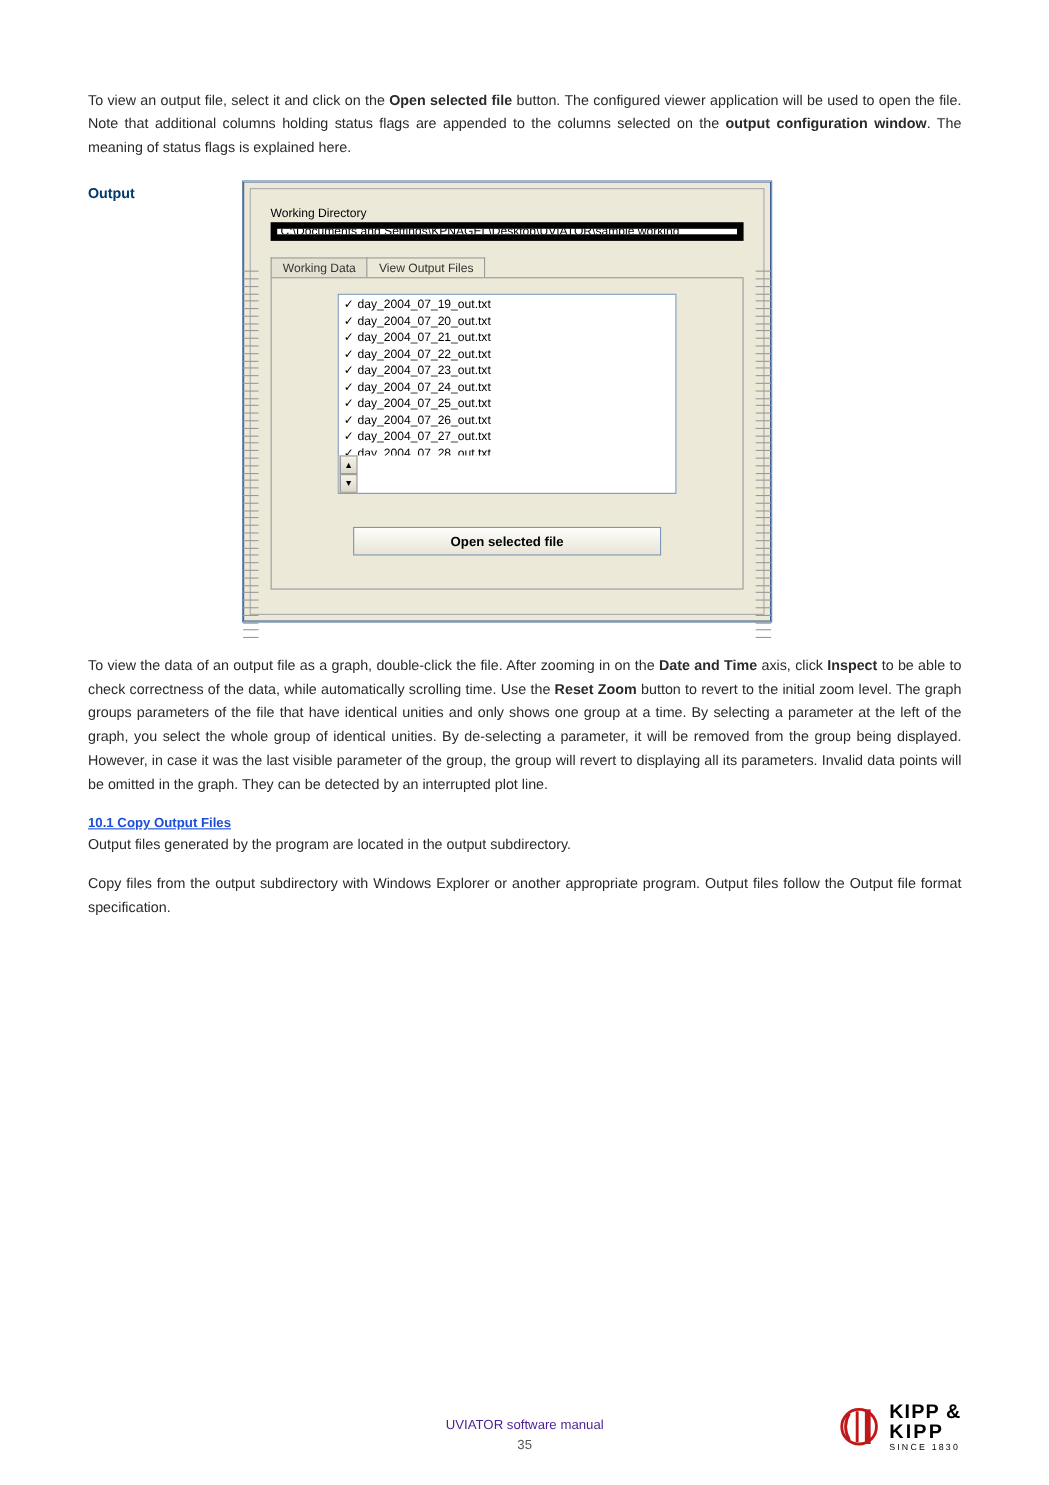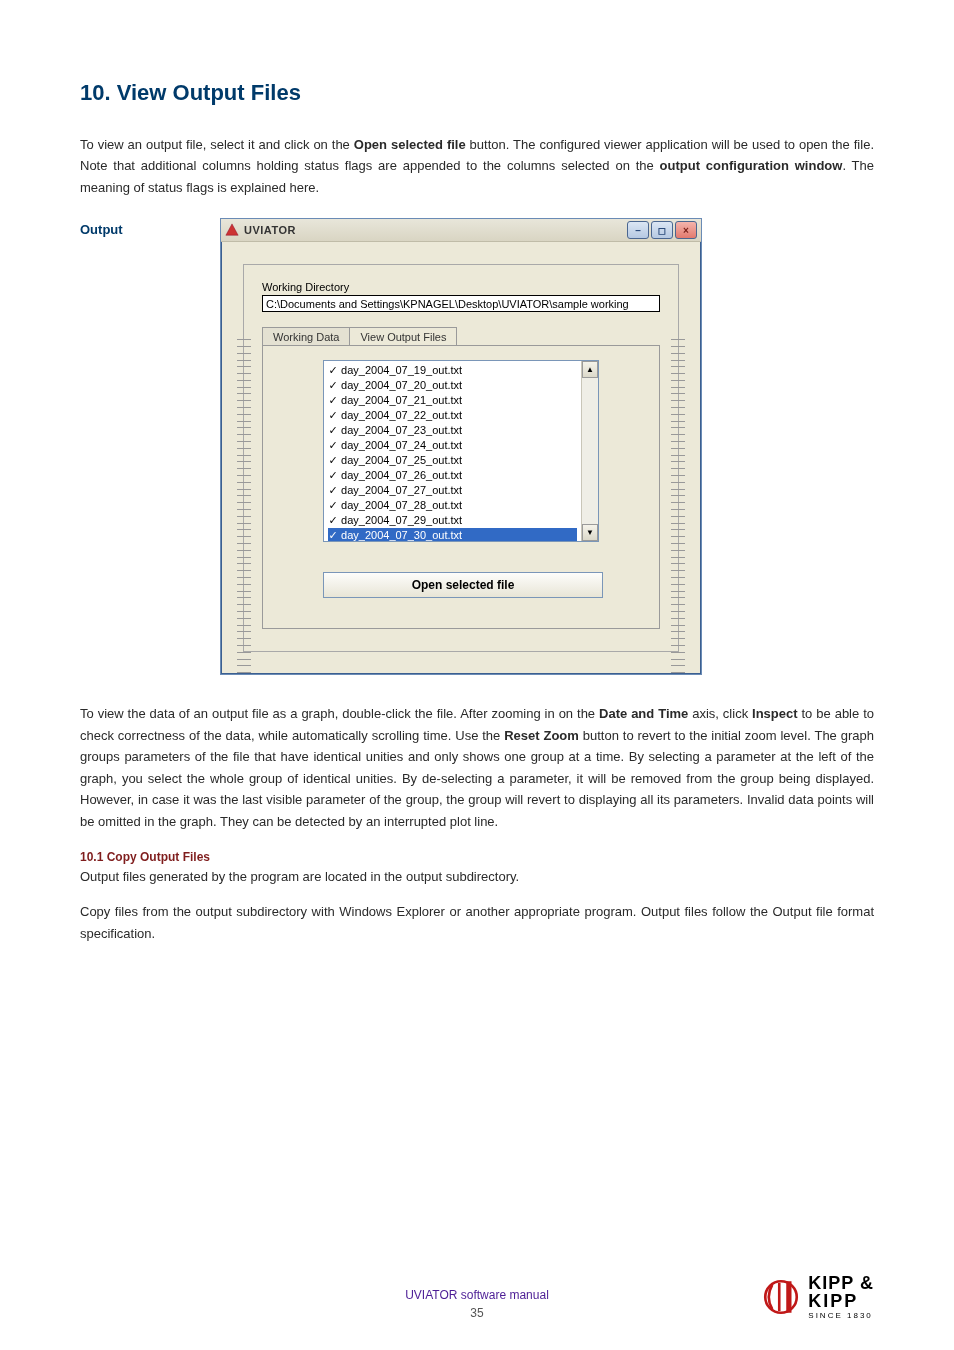--- a/index.html
+++ b/index.html
@@ -84,30 +84,30 @@
   }
   .winbtn.close { background: linear-gradient(#f4b4ac,#e27a6e); color:#7a2018;}
   .menubar {
     padding: 3px 6px;
     font-size: 11px;
     color: #000;
   }
   .menubar span { margin-right: 10px; }
   .menubar span u { text-decoration: underline; }
   .client {
-    margin: 22px;
+    margin: 6px;
     border: 1px solid #a9a9a9;
     background: #ece9d8;
     padding: 16px 18px 22px 18px;
     position: relative;
   }
   .wdir-label { font-size: 11px; color:#000; margin-bottom:2px;}
   .wdir-input {
     width: 100%;
-    border: 1px solid #000000;
+    border: 6px solid #000000;
     background: #fff;
     font-size: 11px;
     padding: 1px 3px;
     box-sizing: border-box;
     height: 17px;
     line-height:15px;
     font-family: Tahoma, Arial, sans-serif;
   }
   .tabs {
     margin-top: 14px;
@@ -130,20 +130,21 @@
     padding: 14px 60px 18px 60px;
     min-height: 250px;
     position:relative;
   }
   .listbox {
     border: 1px solid #7a96b8;
     background: #fff;
     height: 180px;
     position: relative;
     display:flex;
+    flex-direction:column;
   }
   .listbox .items {
     flex:1;
     overflow:hidden;
     padding: 2px 4px;
   }
   .listbox .items .row {
     font-size: 11px;
     line-height: 15px;
     white-space: nowrap;
@@ -186,24 +187,25 @@
   }
   .decor-left, .decor-right {
     position:absolute;
     top: 70px;
     width: 14px;
     height: 340px;
   }
   .decor-left { left: -7px; }
   .decor-right { right: -7px; }
   .sub-title {
-    color: #7f1d1d;
+    color: #1d4ed8;
     font-weight: 700;
     font-size: 12px;
     margin: 18px 0 2px 0;
+    text-decoration: underline;
   }
   .footer {
     position:absolute;
     bottom: 30px;
     left: 80px; right: 80px;
   }
   .footer-line {
     text-align:center;
     font-size: 12px;
     color:#4c1d95;
@@ -232,42 +234,29 @@
   }
   .decor-col div {
     height:3px; border-bottom:1px solid #999; margin:2px 0;
   }
 </style>
 </head>
 <body>
 
 <div class="page">
 
-  <h1 class="section-title">10. View Output Files</h1>
 
   <p class="body">
     <span>To view an output file, select it and click on the </span><span class="bold">Open selected file</span><span> button. The configured viewer application will be used to open the file. Note that additional columns holding status flags are appended to the columns selected on the </span><span class="bold">output configuration window</span><span>. The meaning of status flags is explained here.</span>
   </p>
 
   <div class="example-row">
     <div class="example-label">Output</div>
 
     <div class="app-window">
-      <div class="titlebar">
-        <span class="app-icon">
-          <svg viewBox="0 0 16 16" width="14" height="14">
-              <polygon points="8,1 15,14 1,14" fill="#c33" stroke="#802" stroke-width="0.5"></polygon>
-            </svg>
-        </span>
-        <span class="app-title">UVIATOR</span>
-        <span class="spacer"></span>
-        <span class="winbtn">–</span>
-        <span class="winbtn">◻</span>
-        <span class="winbtn close">×</span>
-      </div>
       <div class="client">
 
         <div class="decor-left decor-col">
           <div></div>
             <div></div>
             <div></div>
             <div></div>
             <div></div>
             <div></div>
             <div></div>

